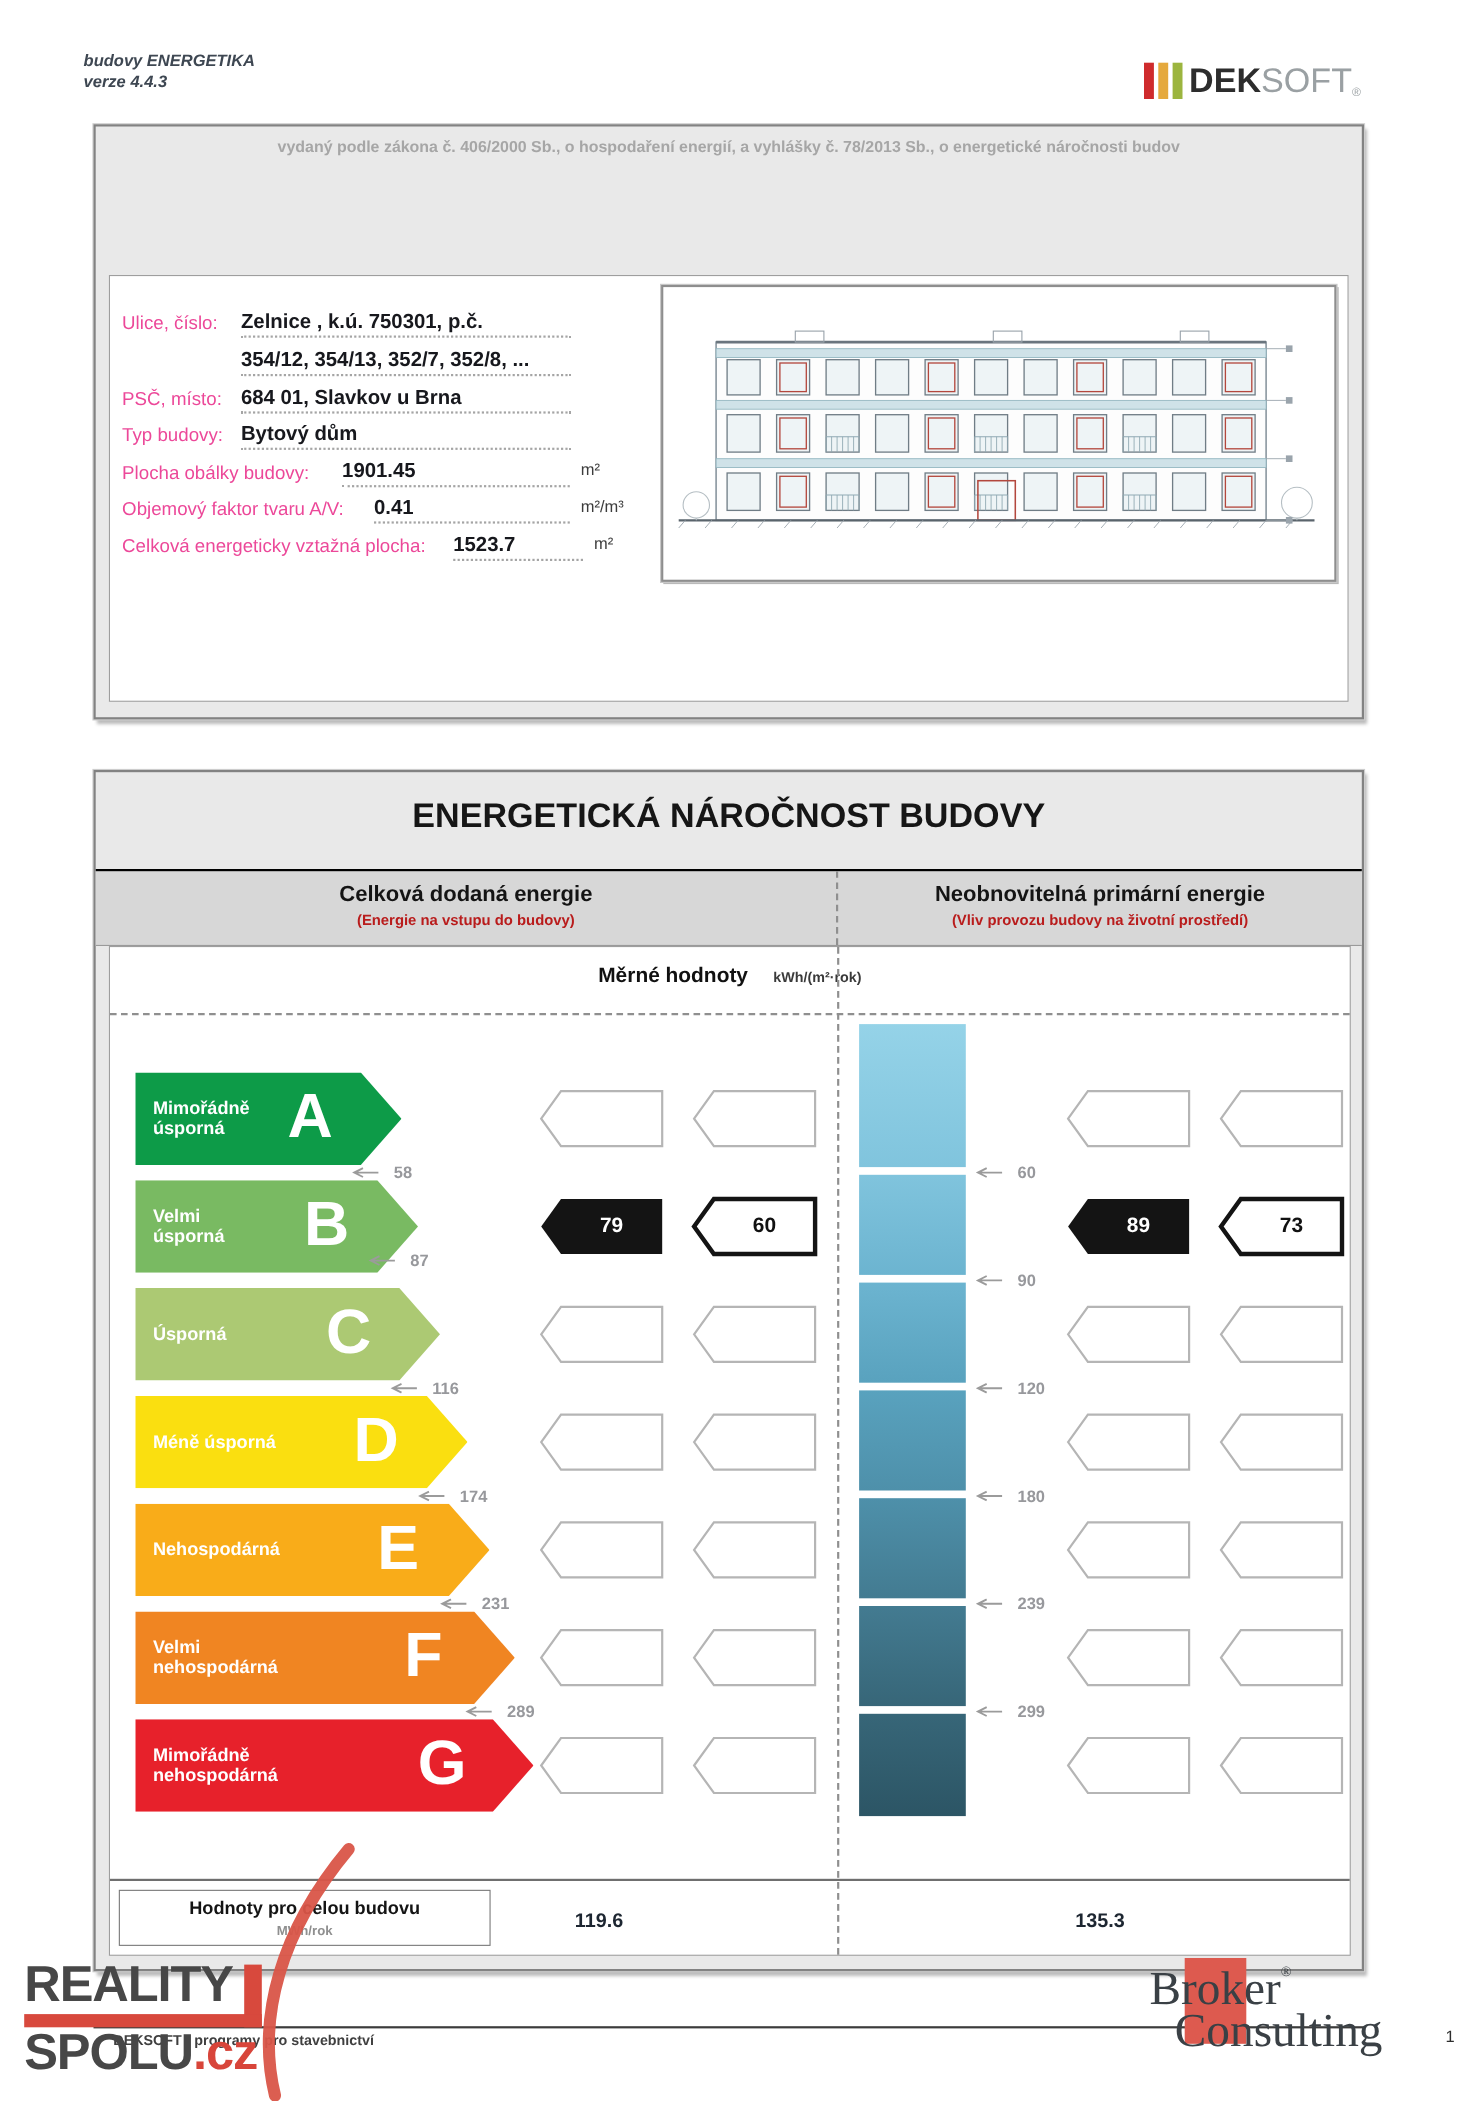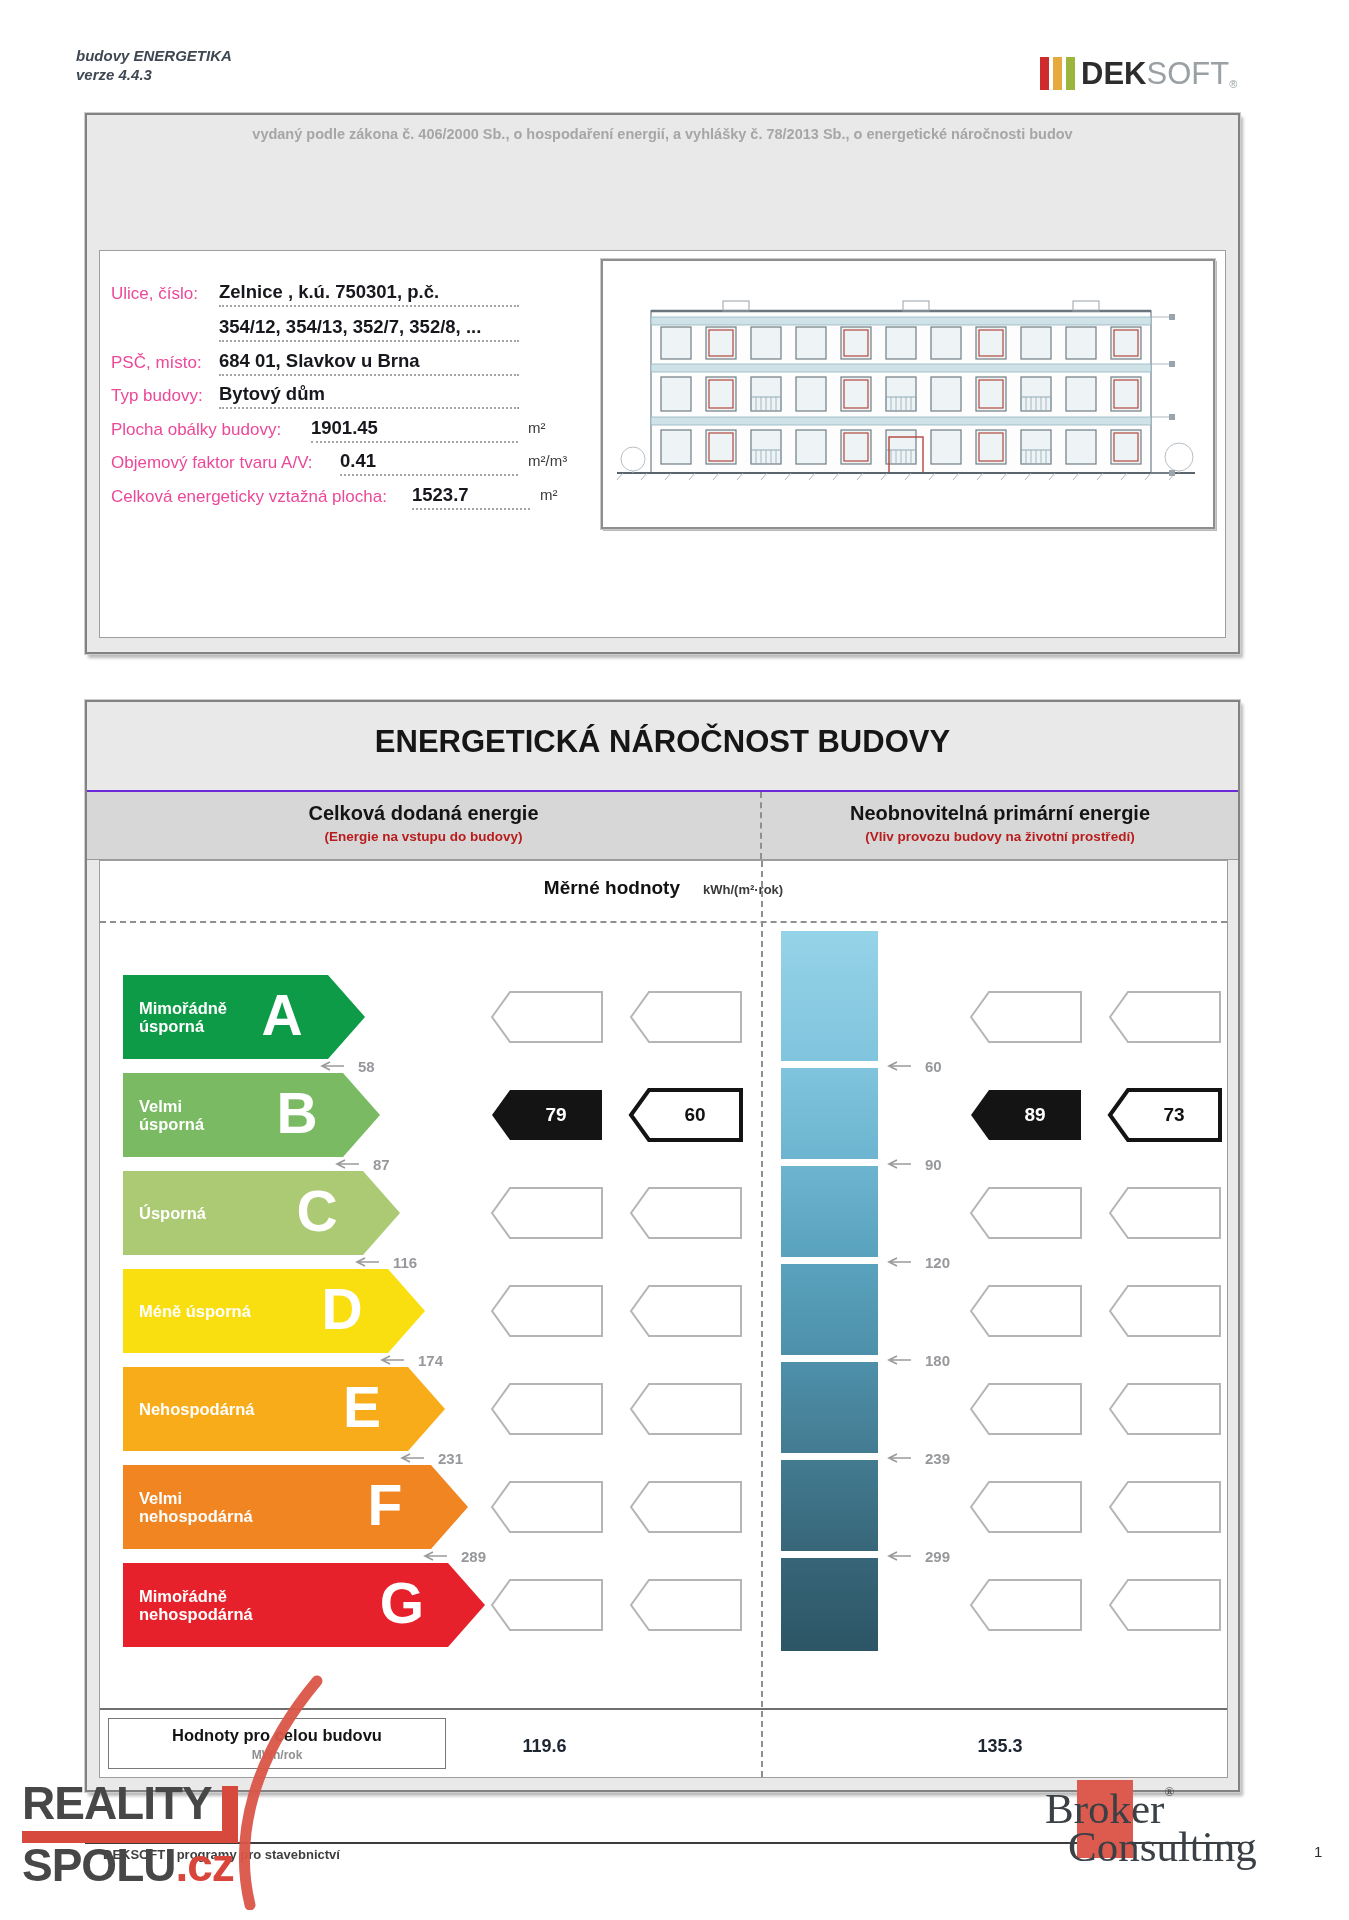--- a/index.html
+++ b/index.html
@@ -33,21 +33,21 @@
   .fval{position:absolute;top:0;font-size:18.5px;font-weight:bold;color:#17181d;
         border-bottom:2px dotted #a5a5a5;padding-bottom:2px;}
   .funit{position:absolute;top:2px;font-size:15px;color:#3c3c3c;}
 
   .frame{position:absolute;left:501px;top:8px;width:610px;height:266px;background:#fff;
          border:2px solid #8e8e8e;box-shadow:0 0 0 1px #c9c9c9, 2px 2px 0 #b9b9b9;}
 
   
   .rate-title{margin:0;padding-top:22px;text-align:center;font-size:31px;font-weight:bold;color:#161616;}
   .colheads{position:absolute;left:0;right:0;top:88px;height:70px;background:#d7d7d7;
-            border-top:2px solid #6d28d9;border-bottom:1px solid #9a9a9a;display:flex;box-sizing:border-box;}
+            border-top:2px solid #000000;border-bottom:1px solid #9a9a9a;display:flex;box-sizing:border-box;}
   .chcell{box-sizing:border-box;padding-top:10px;text-align:center;}
   .chcell.l{width:675px;border-right:2px dashed #8f8f8f;}
   .chcell.r{flex:1;}
   .chtitle{font-size:20px;font-weight:bold;color:#141414;}
   .chsub{font-size:13.5px;font-weight:600;color:#b91c1c;margin-top:4px;}
 
   .content{position:absolute;left:12px;top:158px;width:1127px;bottom:12px;background:#fff;border:1px solid #9e9e9e;}
   .mh{position:absolute;left:0;right:0;top:16px;text-align:center;}
   .mh b{font-size:19px;color:#111;}
   .mh span{font-size:13px;color:#3a3a3a;margin-left:23px;font-weight:600;}
@@ -356,21 +356,21 @@
           </svg></div>
         <div class="varrow" style="left: 868px; top: 127px;"><svg width="116" height="58" viewBox="0 0 116 58">
             <path d="M3 29 L21 4 H113 V54 H21 Z" fill="#ffffff" stroke="#b5b5b5" stroke-width="2"></path>
           </svg></div>
         <div class="varrow" style="left: 1007px; top: 127px;"><svg width="116" height="58" viewBox="0 0 116 58">
             <path d="M3 29 L21 4 H113 V54 H21 Z" fill="#ffffff" stroke="#b5b5b5" stroke-width="2"></path>
           </svg></div>
         <div class="band" style="left: 23px; top: 212px; width: 257px; height: 84px;"><svg width="257" height="84" viewBox="0 0 257 84">
             <path d="M0 0 H220 L257 42 L220 84 H0 Z" fill="#79ba62"></path>
           </svg><div class="bandlab">Velmi<br>úsporná</div><div class="bandletter" style="left: 132px;">B</div></div>
-        <div class="thr" style="left: 234px; top: 295px;">
+        <div class="thr" style="left: 234px; top: 277px;">
           <svg width="26" height="10" viewBox="0 0 26 10">
             <path d="M25 5 H5 M11 1 L3 5 L11 9" stroke="#9b9b9b" stroke-width="1.7" fill="none"></path>
           </svg>
           <span class="thrnum">87</span>
         </div>
         <div class="thr" style="left: 786px; top: 295px;">
           <svg width="26" height="10" viewBox="0 0 26 10">
             <path d="M25 5 H5 M11 1 L3 5 L11 9" stroke="#9b9b9b" stroke-width="1.7" fill="none"></path>
           </svg>
           <span class="thrnum">90</span>

